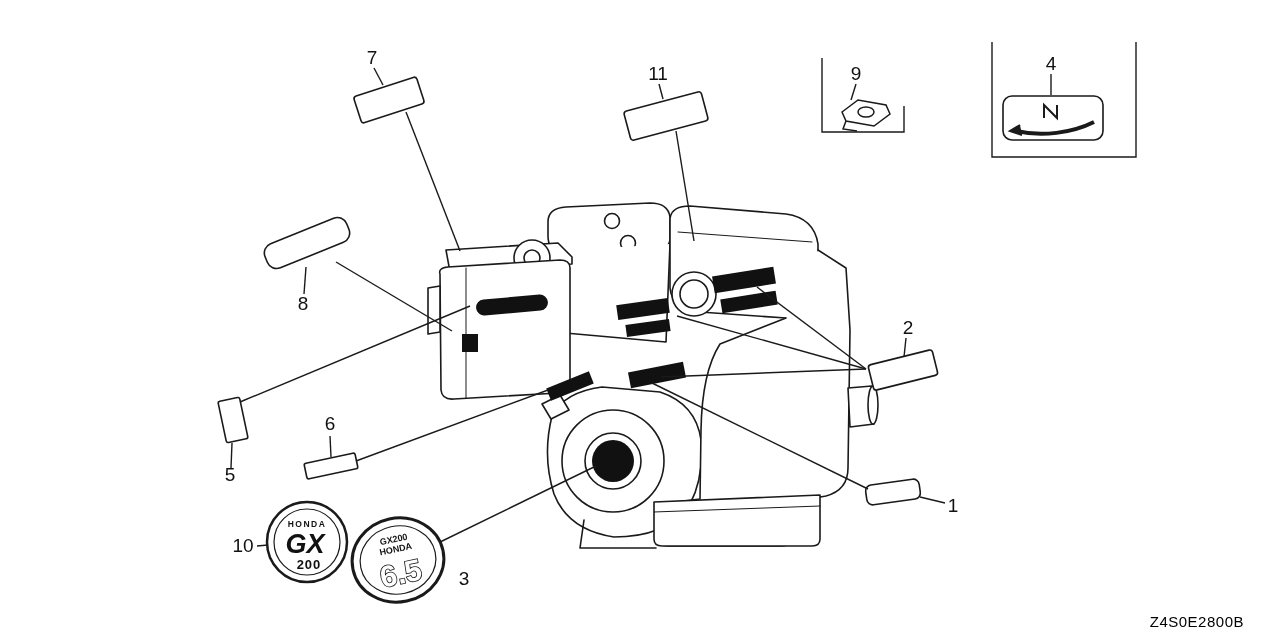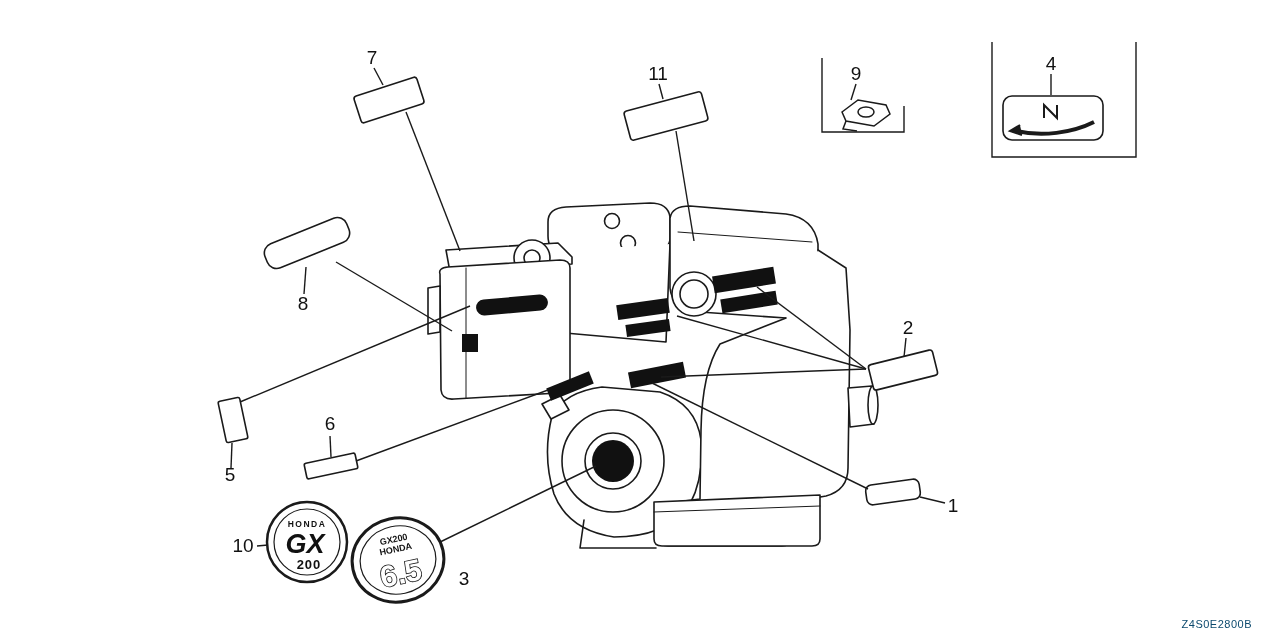--- a/index.html
+++ b/index.html
@@ -10,21 +10,21 @@
   .t-brand{font-size:8.5px;font-weight:bold;letter-spacing:1.5px;fill:#111;text-anchor:middle;}
   .t-gx{font-size:27px;font-weight:bold;font-style:italic;fill:#111;text-anchor:middle;}
   .t-200{font-size:13px;font-weight:bold;letter-spacing:1px;fill:#111;text-anchor:middle;}
   .t-oval-small{font-size:9px;font-weight:bold;fill:#111;text-anchor:middle;}
   .t-65{font-size:30px;font-weight:bold;fill:#fff;stroke:#111;stroke-width:1.6px;paint-order:stroke;text-anchor:middle;}
   .watermark{position:absolute;left:292px;top:258px;white-space:nowrap;pointer-events:none;}
   .wm-text{font-family:"Liberation Serif",serif;font-weight:bold;font-size:118px;line-height:1;
            color:#aaaaaa;opacity:.62;letter-spacing:2px;}
   .wm-tm{font-family:"Liberation Sans",sans-serif;font-size:25px;color:#aaaaaa;opacity:.62;
          position:relative;top:-62px;margin-left:4px;}
-  .diagram-code{position:absolute;right:28px;bottom:10px;font-size:11px;color:#0c4a6e;
+  .diagram-code{position:absolute;right:36px;bottom:10px;font-size:15px;color:#000000;
                 letter-spacing:.5px;font-family:"Liberation Sans",sans-serif;}
 </style>
 </head>
 <body>
 
 <div class="stage">
 
   <svg class="art" width="1280" height="640" viewBox="0 0 1280 640">
 
     <g stroke="#1a1a1a" stroke-width="1.6" fill="#ffffff" stroke-linejoin="round" stroke-linecap="round">

